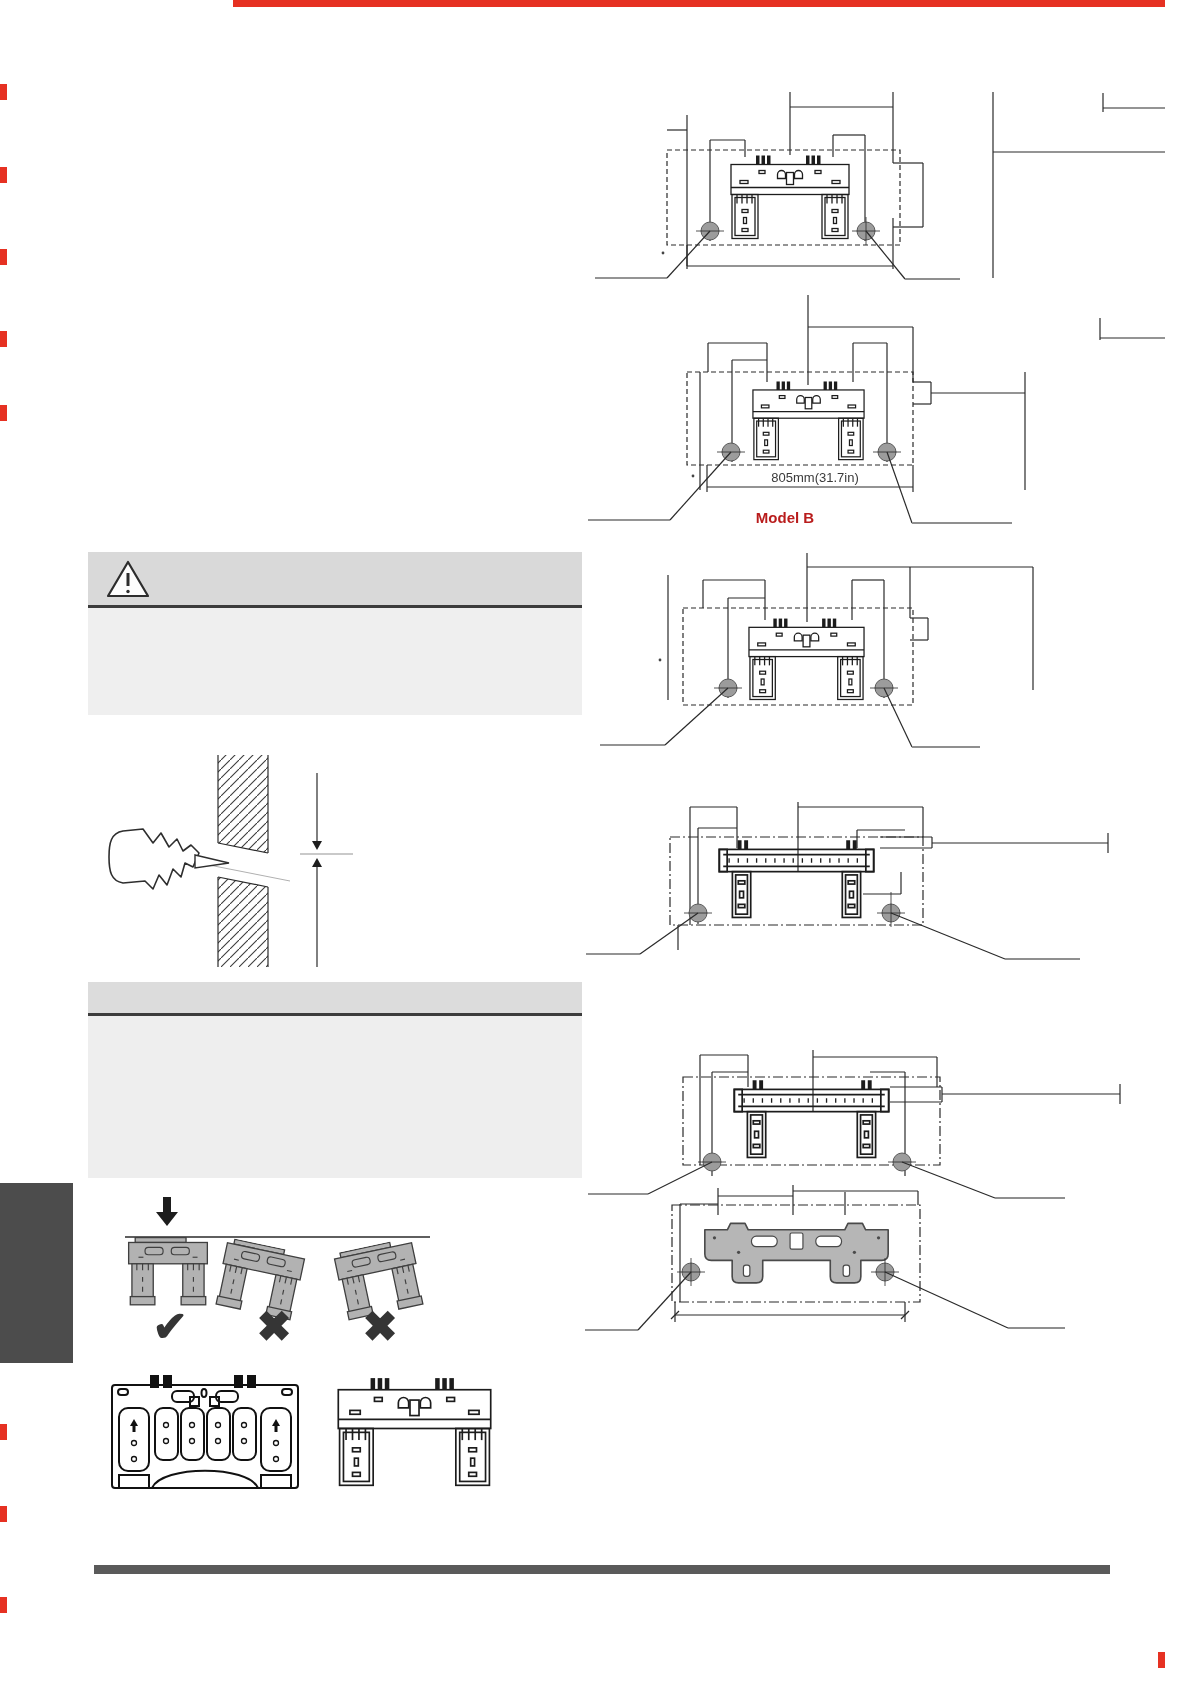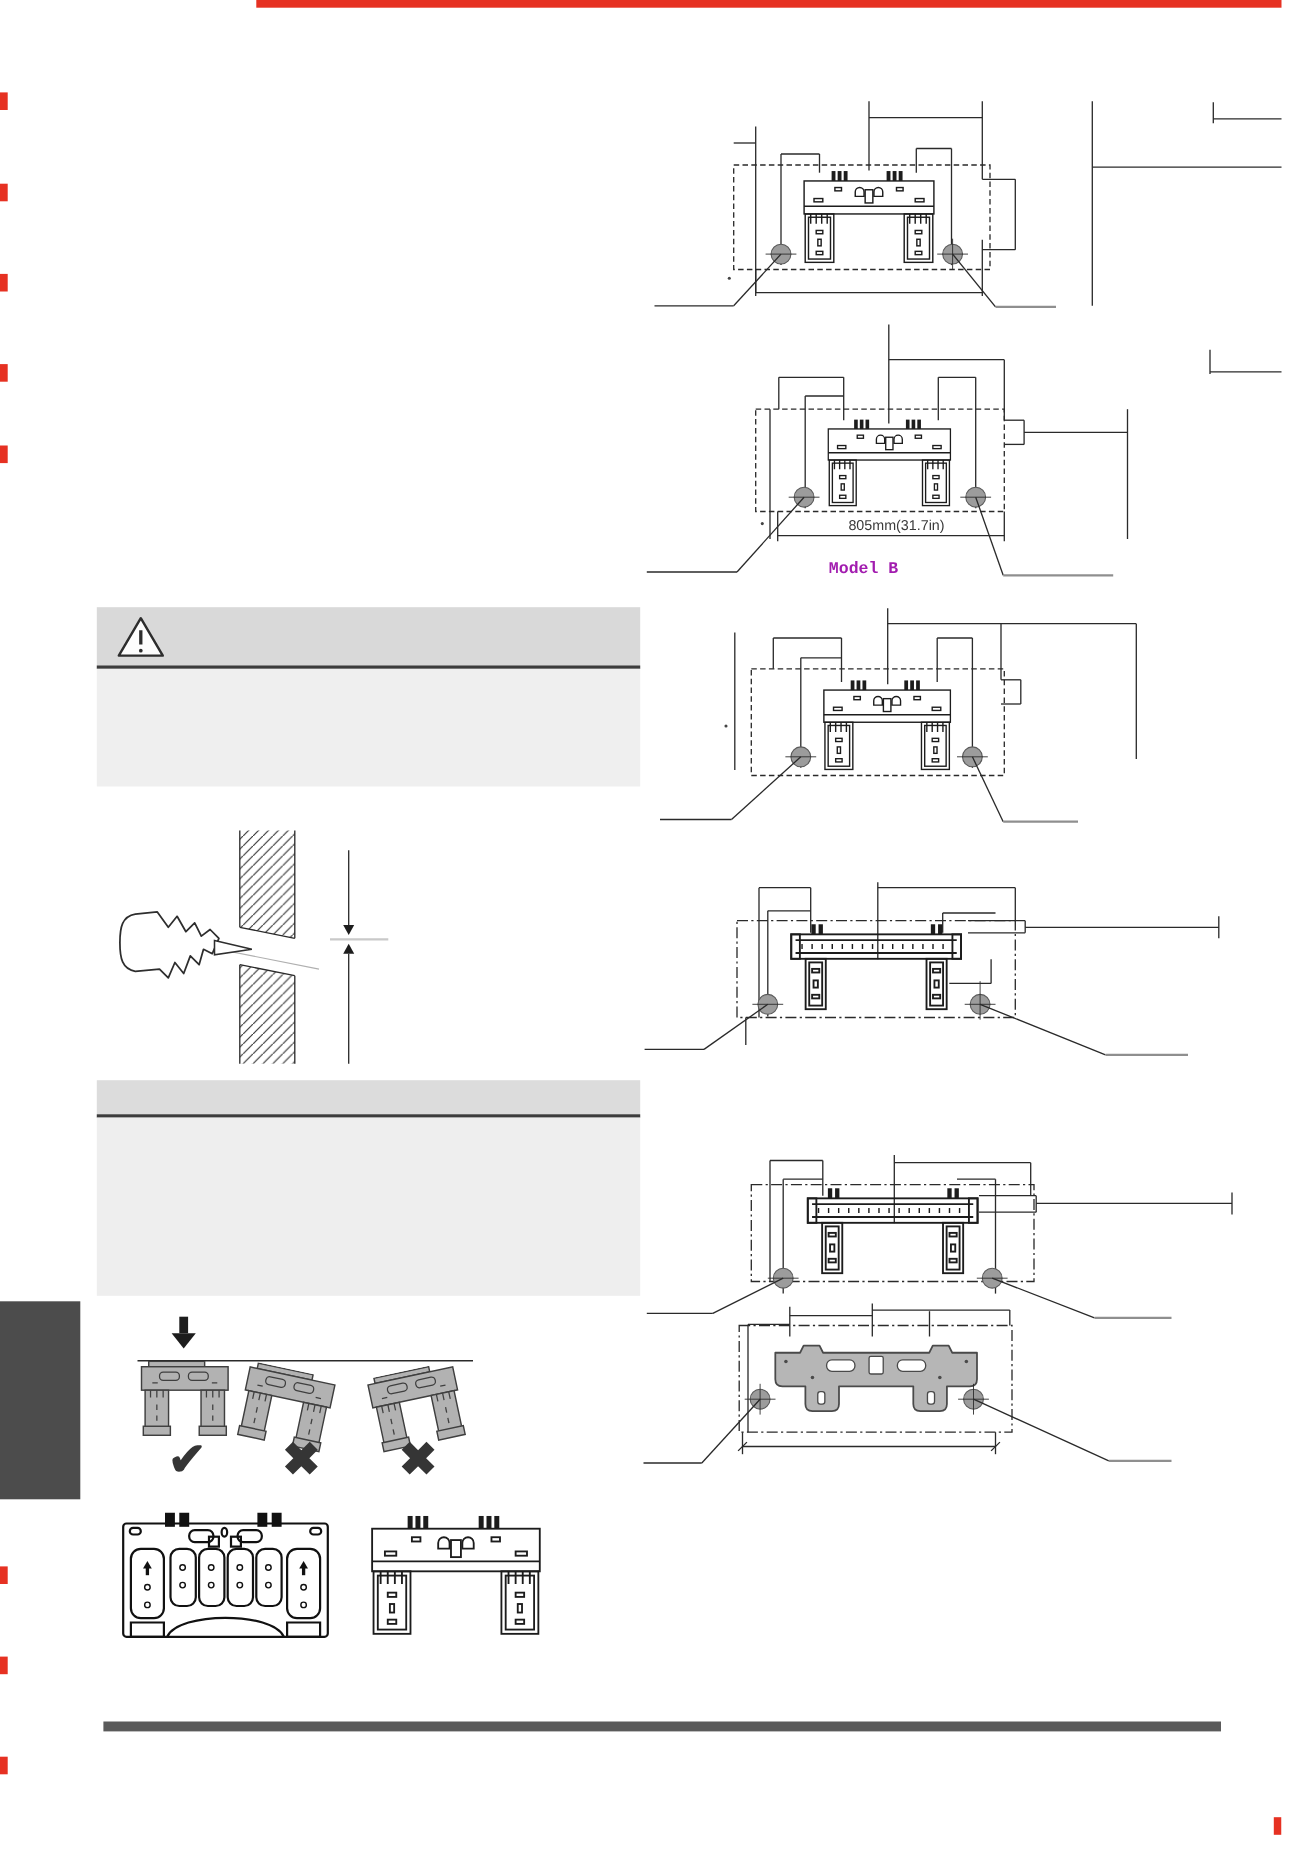--- a/index.html
+++ b/index.html
@@ -15,21 +15,21 @@
   .redmark.right { left:auto; right:0; }
   
   .box { position:absolute; left:88px; width:494px; }
   .box-header { background:#d9d9d9; border-bottom:3px solid #3c3c3c; display:flex; align-items:center; padding-left:18px; }
   .box-body { background:#efefef; }
   .notice .box-header { background:#dcdcdc; }
   .notice .box-body { background:#eeeeee; }
   .side-tab { position:absolute; left:0; top:1183px; width:73px; height:180px; background:#4c4c4c; }
   .footer-bar { position:absolute; left:94px; top:1565px; width:1016px; height:9px; background:#5a5a5a; }
   .dim-label { position:absolute; font-size:13px; color:#3a3a3a; text-align:center; }
-  .model-label { position:absolute; font-weight:bold; font-size:15px; color:#a21caf; text-align:center;font-family:Liberation Mono, monospace; }
+  .model-label { position:absolute; font-weight:bold; font-size:15px; color:#b91c1c; text-align:center; }
   .glyph { position:absolute; width:64px; text-align:center; font-size:42px; font-weight:900; color:#353535; line-height:1; }
   .scaf { stroke:#2a2a2a; stroke-width:1.2; fill:none; }
   .hair { stroke:#2a2a2a; stroke-width:0.8; fill:none; }
   .graytail { stroke:#8f8f8f; stroke-width:2; fill:none; }
   .hole { fill:#9c9c9c; stroke:#5a5a5a; stroke-width:1; }
 </style>
 </head>
 <body>
 
 <div class="page">

